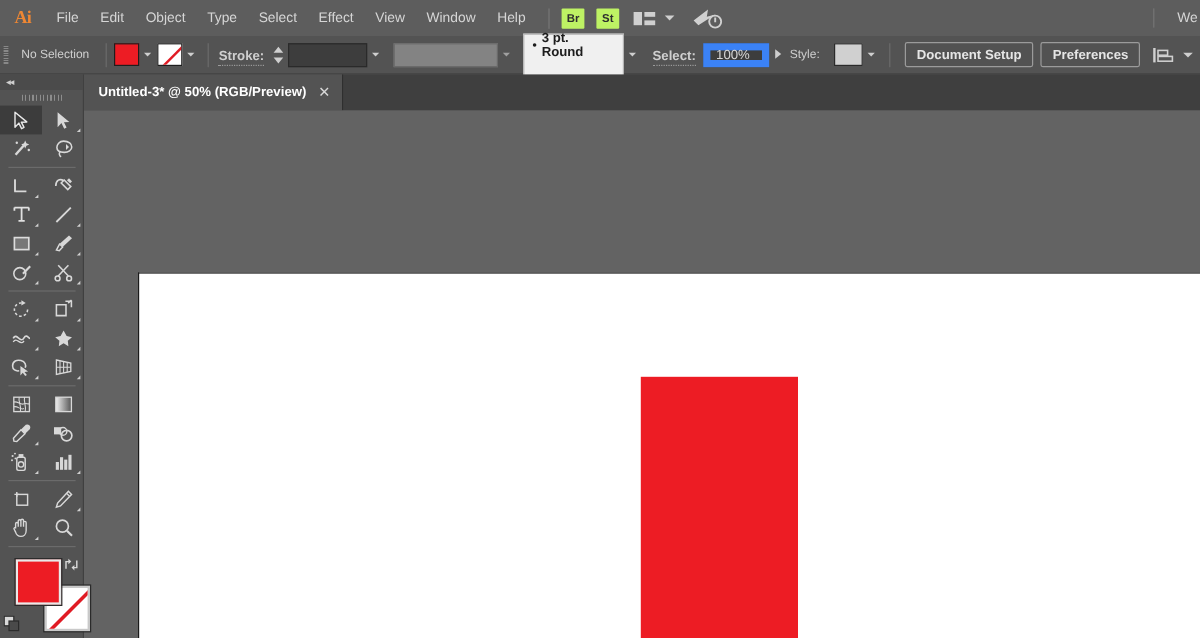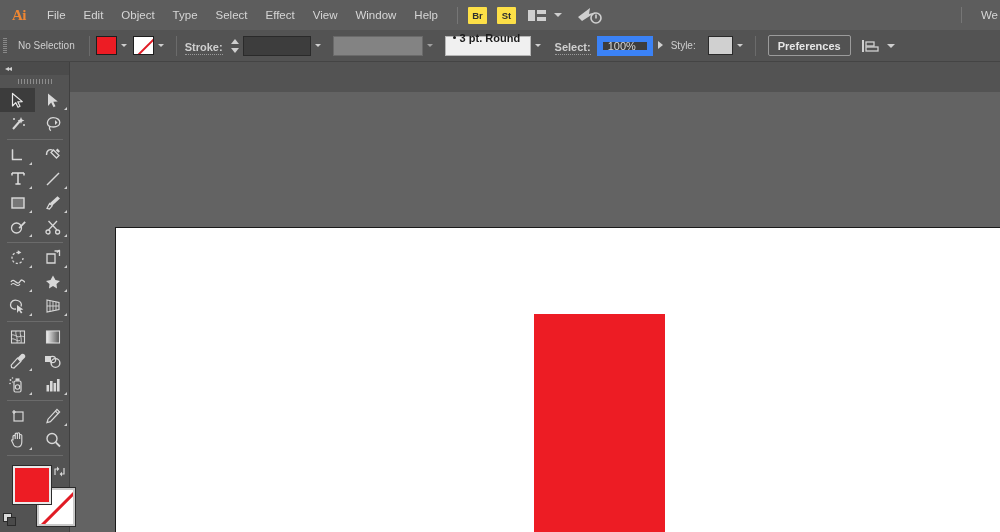--- a/index.html
+++ b/index.html
@@ -29,21 +29,21 @@
     padding: 0 9px; height: 30px;
     display: flex; align-items: center;
     color: #d6d6d6; font-size: 11.5px;
     cursor: default; white-space: nowrap;
   }
   .mb-sep {
     width: 1px; height: 17px; background: #767676; margin: 0 8px 0 10px;
   }
   .sq-btn {
     width: 19px; height: 17px; margin-left: 2px; margin-right: 8px;
-    background: #fde047; color: #2e2e2e;
+    background: #bef264; color: #2e2e2e;
     font-size: 9.5px; font-weight: bold;
     display: flex; align-items: center; justify-content: center;
     border-radius: 1px;
   }
   .arrange-ico {
     width: 20px; height: 16px; position: relative; margin-left: 4px;
   }
   .arrange-ico i {
     position: absolute; background: #d0d0d0; display: block;
   }
@@ -117,21 +117,21 @@
   .field-dark {
     height: 20px; background: #3d3d3d; border: 1px solid #2a2a2a;
     color: #d6d6d6; font-size: 11px; display: flex; align-items: center;
     padding: 0 5px;
   }
   .field-grey {
     height: 20px; background: #838383; border: 1px solid #6a6a6a;
   }
   .mini-chev-dim::after { border-top-color: #a0a0a0; }
   .brush-field {
-    height: 20px; background: #f0f0f0; border: 1px solid #b5b5b5;
+    height: 36px; background: #f0f0f0; border: 1px solid #b5b5b5;
     color: #1d1d1d; font-size: 11px; font-weight: bold;
     display: flex; align-items: center; gap: 4px; padding: 0 9px 16px 7px;
   }
   .brush-dot { width: 3px; height: 3px; border-radius: 50%; background: #1d1d1d; }
   .opacity-field {
     width: 56px; height: 20px; background: #3d3d3d; border: 6px solid #3b82f6;
     color: #d6d6d6; font-size: 11px; display: flex; align-items: center; padding-left: 5px;
   }
   .arrow-right {
     width: 16px; height: 20px; position: relative;
@@ -327,32 +327,39 @@
     <div style="width:6px;"></div>
     <div class="opacity-field">100%</div>
     <div class="arrow-right"></div>
 
     <div class="cb-label" style="padding:0 12px 0 2px;text-align:center;">Style:</div>
     <div class="style-swatch"></div>
     <div class="mini-chev"></div>
 
     <div class="cb-sep"></div>
 
+    <div class="btn">Document Setup</div>
     <div class="btn">Preferences</div>
 
     <div class="align-ico">
       <svg width="20" height="18" viewBox="0 0 20 18">
         <rect x="1" y="3" width="2" height="12" fill="#d0d0d0"></rect>
         <rect x="5" y="5" width="8" height="4" fill="none" stroke="#d0d0d0" stroke-width="1.3"></rect>
         <rect x="5" y="10" width="12" height="4" fill="none" stroke="#d0d0d0" stroke-width="1.3"></rect>
       </svg>
     </div>
     <div class="chev"></div>
   </div>
 
+  <div class="tabbar">
+    <div class="doc-tab">
+      <span class="doc-tab-title">Untitled-3* @ 50% (RGB/Preview)</span>
+      <span class="tab-close">✕</span>
+    </div>
+  </div>
 
   <div class="toolbar">
     <div class="tb-header">
       <span class="dbl-arrow">◂◂</span>
     </div>
     <div class="tb-grip">
         <i></i>
       </div>
 
     <div class="tool-grid">

